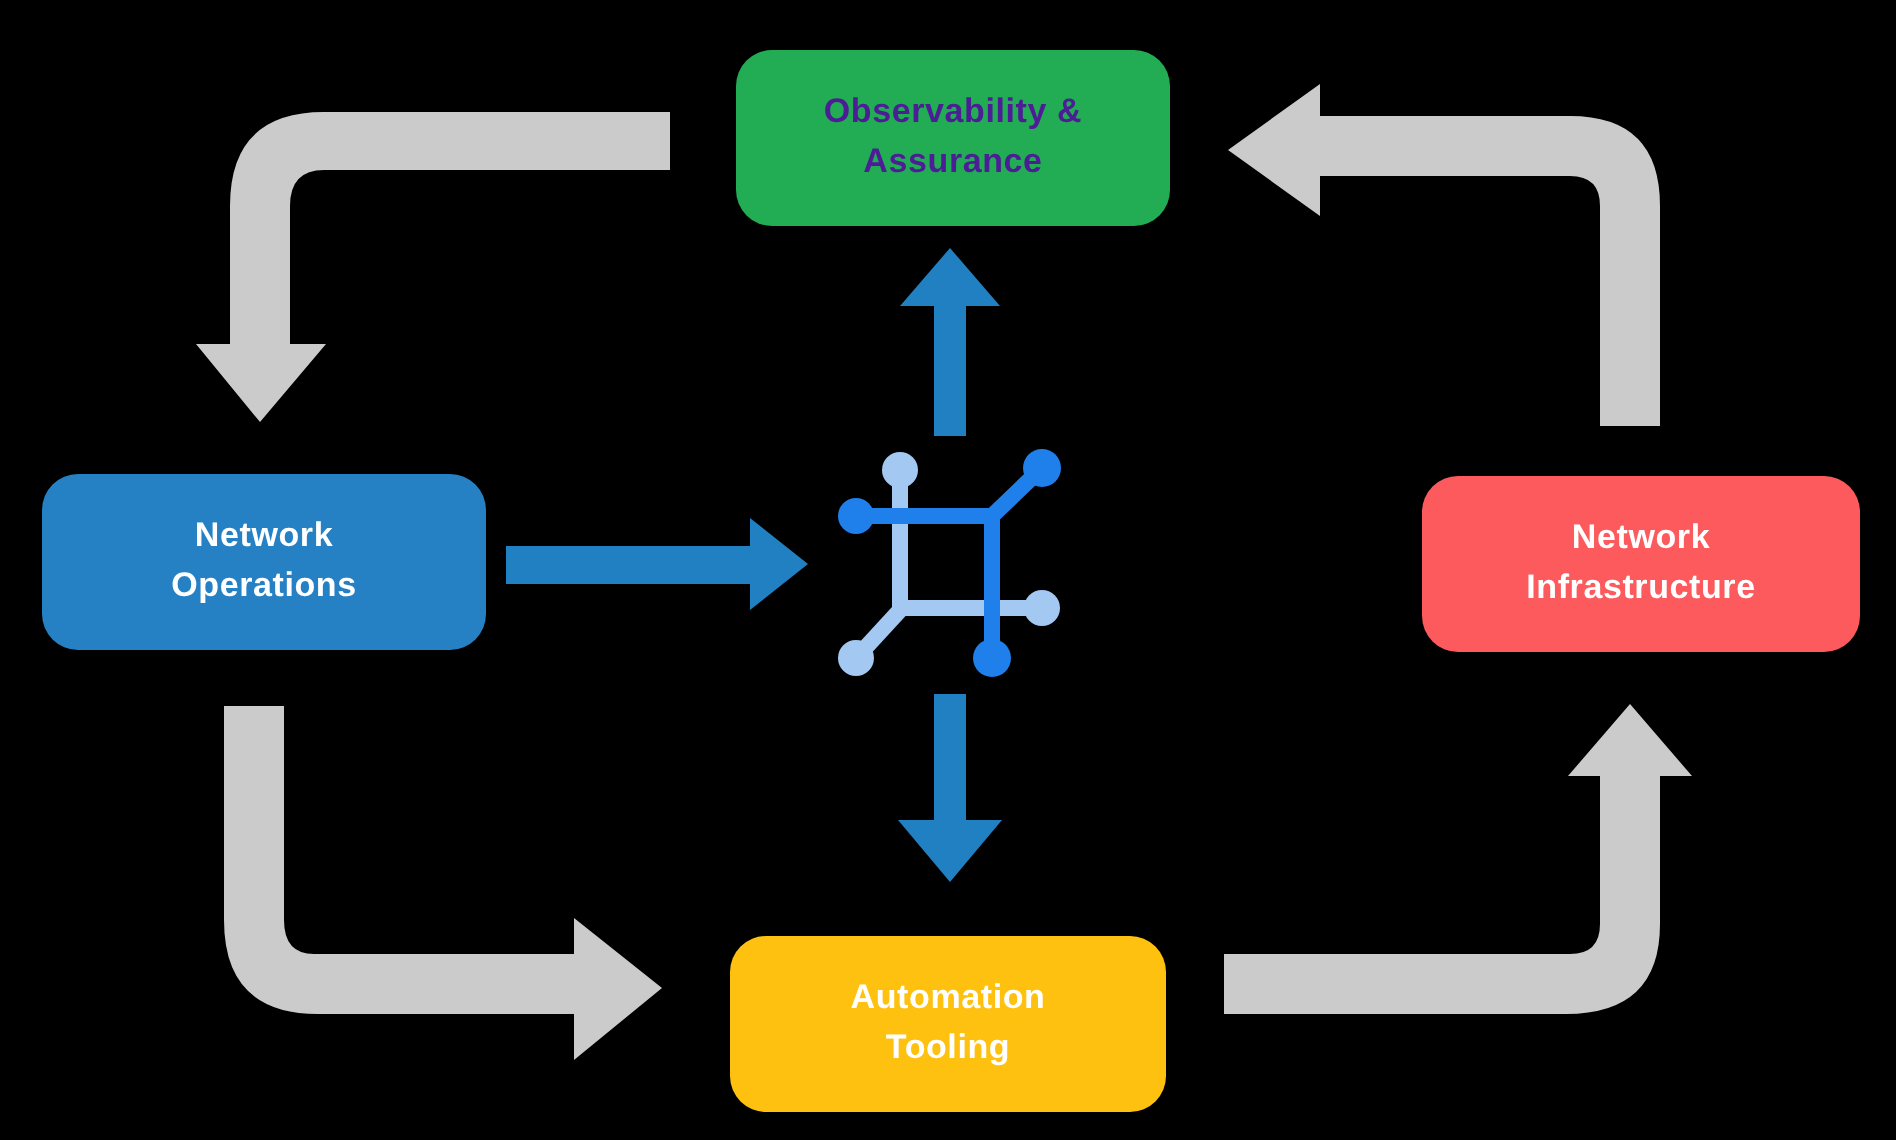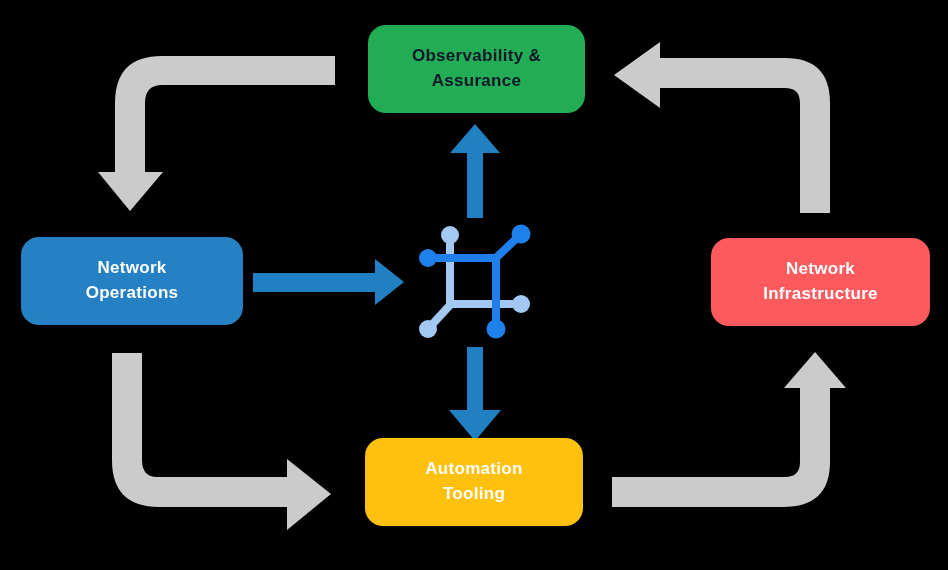--- a/index.html
+++ b/index.html
@@ -27,21 +27,21 @@
     color: #ffffff;
     font-size: 17px;
     font-weight: 700;
     line-height: 1.45;
     letter-spacing: 0.3px;
     white-space: pre-line;
   }
   .box-observability { left: 368px; top: 25px;  width: 217px; height: 88px; }
   .box-operations    { left: 21px;  top: 237px; width: 222px; height: 88px; }
   .box-infrastructure{ left: 711px; top: 238px; width: 219px; height: 88px; }
-  .box-automation    { left: 365px; top: 438px; width: 218px; height: 88px; }
+  .box-automation    { left: 365px; top: 468px; width: 218px; height: 88px; }
 </style>
 </head>
 <body>
 
 <div class="canvas" style="background-color: rgb(0, 0, 0);">
 
   <svg class="arrow-layer" viewBox="0 0 948 570" xmlns="http://www.w3.org/2000/svg">
 
     <path d="M335,56 L162,56 Q115,56 115,103 L115,172 L98,172 L130,211 L163,172 L145,172 L145,103 Q145,85 162,85 L335,85 Z" fill="#CBCBCB"></path>
 
@@ -73,21 +73,21 @@
       </g>
       <g fill="#1F80EC">
         <circle cx="428" cy="258" r="9"></circle>
         <circle cx="521" cy="234" r="9.5"></circle>
         <circle cx="496" cy="329" r="9.5"></circle>
       </g>
     </g>
   </svg>
 
   <div class="node-box box-observability" style="background-color: rgb(34, 173, 85);">
-    <div class="node-label" style="color: #0f172a;">Observability &amp;
+    <div class="node-label" style="color: #4c1d95;">Observability &amp;
 Assurance</div>
   </div>
 
   <div class="node-box box-operations" style="background-color: rgb(37, 129, 196);">
     <div class="node-label" style="color: rgb(255, 255, 255);">Network
 Operations</div>
   </div>
 
   <div class="node-box box-infrastructure" style="background-color: rgb(252, 90, 93);">
     <div class="node-label" style="color: rgb(255, 255, 255);">Network

